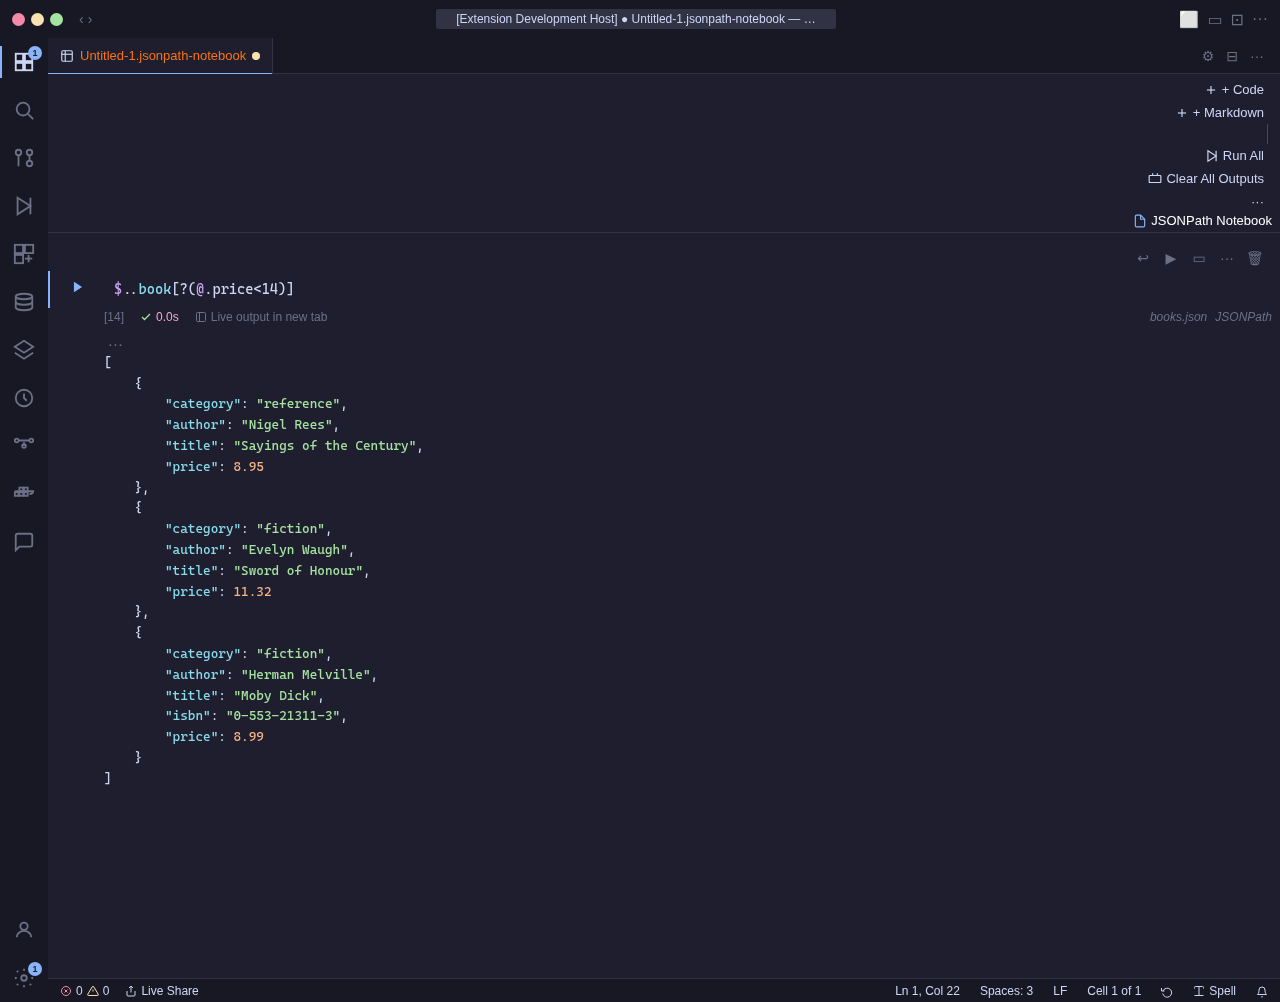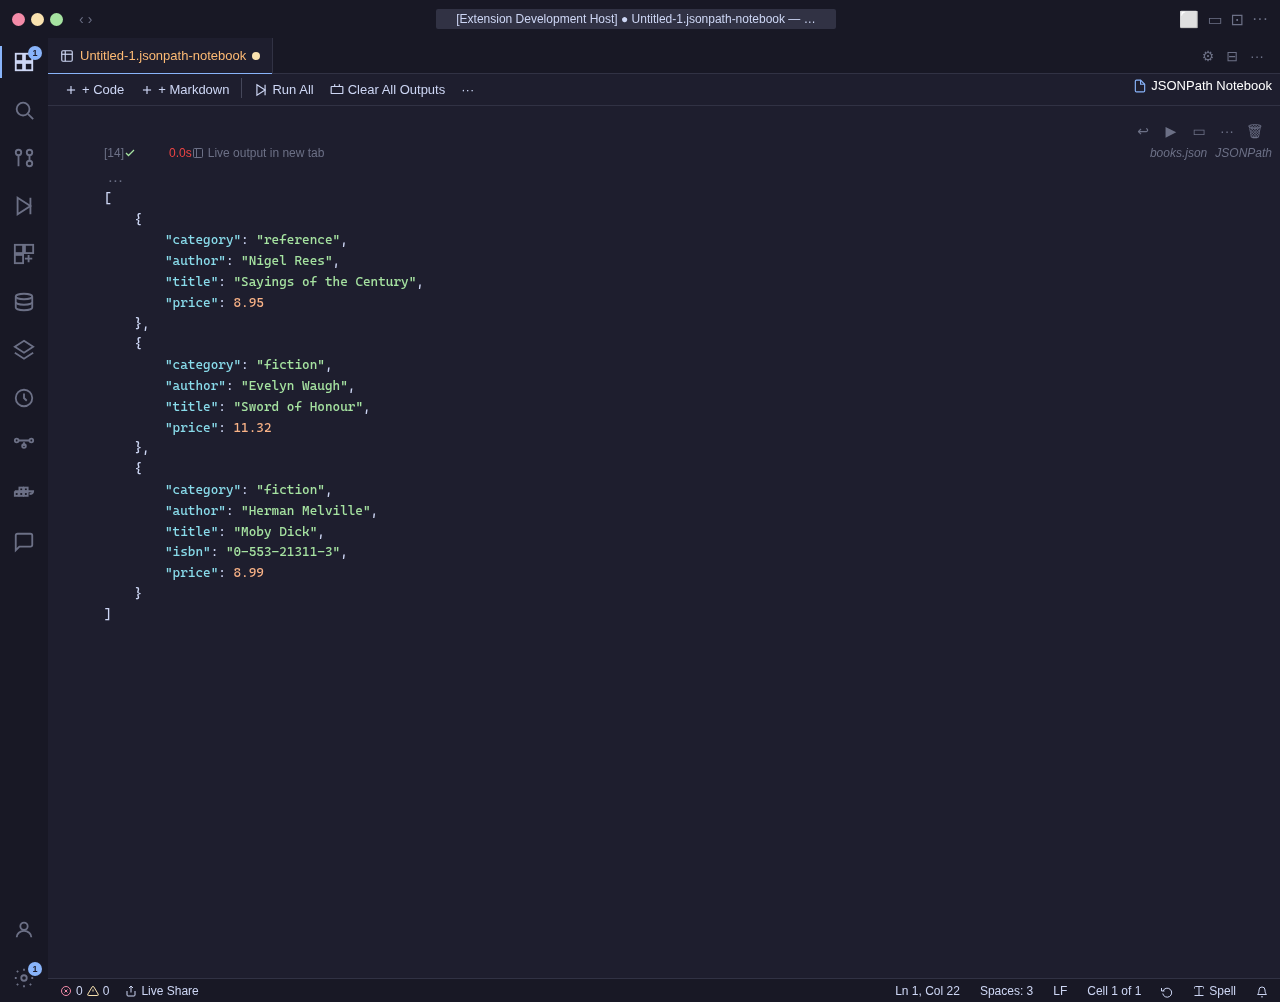--- a/index.html
+++ b/index.html
@@ -138,21 +138,21 @@
       padding: 0;
       flex-shrink: 0;
       border-bottom: 1px solid #313244;
     }
     .tab {
       height: 36px;
       display: flex;
       align-items: center;
       padding: 0 12px;
       background: #1e1e2e;
-      color: #fdba74;
+      color: #f97316;
       font-size: 13px;
       gap: 6px;
       border-right: 1px solid #313244;
       cursor: pointer;
       position: relative;
     }
     .tab::after {
       content: '';
       position: absolute;
       bottom: 0;
@@ -255,21 +255,21 @@
       color: #6c7086;
       font-size: 12px;
     }
     .cell-status {
       display: flex;
       align-items: center;
       gap: 4px;
       color: #a6e3a1;
       font-size: 12px;
     }
-    .cell-time { color: #ef4444; margin-left: 29px; }
+    .cell-time { color: #f9a8d4; }
     .cell-output-link {
       color: #6c7086;
       font-size: 12px;
       display: flex;
       align-items: center;
       gap: 4px;
       cursor: pointer;
     }
     .cell-right-info {
       margin-left: auto;
@@ -474,21 +474,21 @@
         <span>Untitled-1.jsonpath-notebook</span>
         <div class="tab-dot"></div>
       </div>
       <div class="tab-right">
         <span class="tab-icon-btn">⚙</span>
         <span class="tab-icon-btn">⊟</span>
         <span class="tab-icon-btn">···</span>
       </div>
     </div>
 
-    <div style="display:flex;align-items:flex-start;padding:4px 8px;background:#1e1e2e;border-bottom:1px solid #313244;flex-shrink:0;">
+    <div style="display:flex;align-items:flex-end;padding:4px 8px;background:#1e1e2e;border-bottom:1px solid #313244;flex-shrink:0;flex-direction:column;">
 
       <div class="toolbar-btn">
         <svg width="14" height="14" viewBox="0 0 24 24" fill="none" stroke="currentColor" stroke-width="2">
             <line x1="12" y1="5" x2="12" y2="19"></line>
             <line x1="5" y1="12" x2="19" y2="12"></line>
           </svg>
         <span>+ Code</span>
       </div>
       <div class="toolbar-btn">
         <svg width="14" height="14" viewBox="0 0 24 24" fill="none" stroke="currentColor" stroke-width="2">
@@ -530,22 +530,36 @@
       <div style="position:relative;">
 
         <div style="display:flex;justify-content:flex-end;align-items:center;padding:4px 12px 0 0;gap:2px;">
           <span class="cell-action-btn">↩</span>
           <span class="cell-action-btn">▶</span>
           <span class="cell-action-btn">▭</span>
           <span class="cell-action-btn">···</span>
           <span class="cell-action-btn">🗑</span>
         </div>
 
-
-        <div style="display:flex;align-items:center;padding:2px 8px 4px 56px;gap:0;">
+        <div class="cell-container">
+          <div class="cell-gutter">
+            <div class="cell-run-btn">
+              <svg width="14" height="14" viewBox="0 0 24 24" fill="#89b4fa" stroke="none">
+                <polygon points="5,3 19,12 5,21"></polygon>
+              </svg>
+            </div>
+          </div>
+          <div class="cell-body">
+            <div class="cell-input">
+              <span style="color:#cba6f7;">$</span><span style="color:#cdd6f4;">..</span><span style="color:#89dceb;">book</span><span style="color:#cdd6f4;">[?(</span><span style="color:#cba6f7;">@</span><span style="color:#cdd6f4;">.price&lt;14)]</span>
+            </div>
+          </div>
+        </div>
+
+        <div style="display:flex;align-items:center;padding:2px 8px 4px 56px;gap:16px;">
           <span class="cell-num">[14]</span>
           <span class="cell-status">
             <svg width="12" height="12" viewBox="0 0 24 24" fill="none" stroke="#a6e3a1" stroke-width="2.5">
                 <polyline points="20,6 9,17 4,12"></polyline>
               </svg>
             <span class="cell-time">0.0s</span>
           </span>
           <span class="cell-output-link">
             <svg width="12" height="12" viewBox="0 0 24 24" fill="none" stroke="currentColor" stroke-width="2">
                 <rect x="3" y="3" width="18" height="18" rx="2"></rect>

